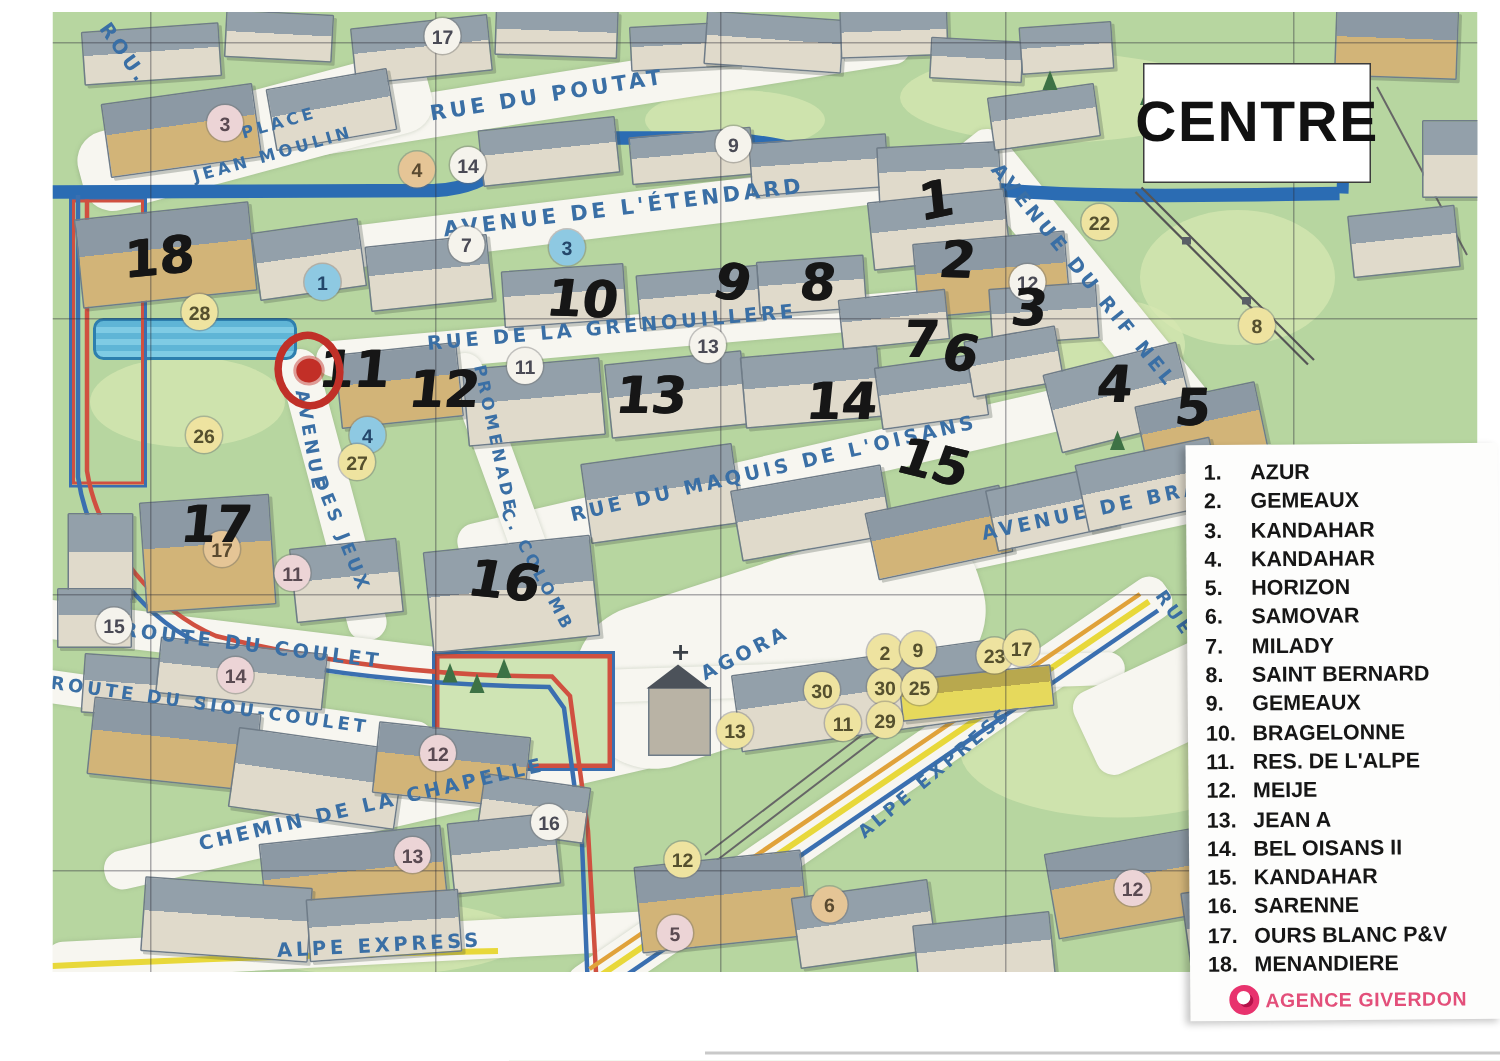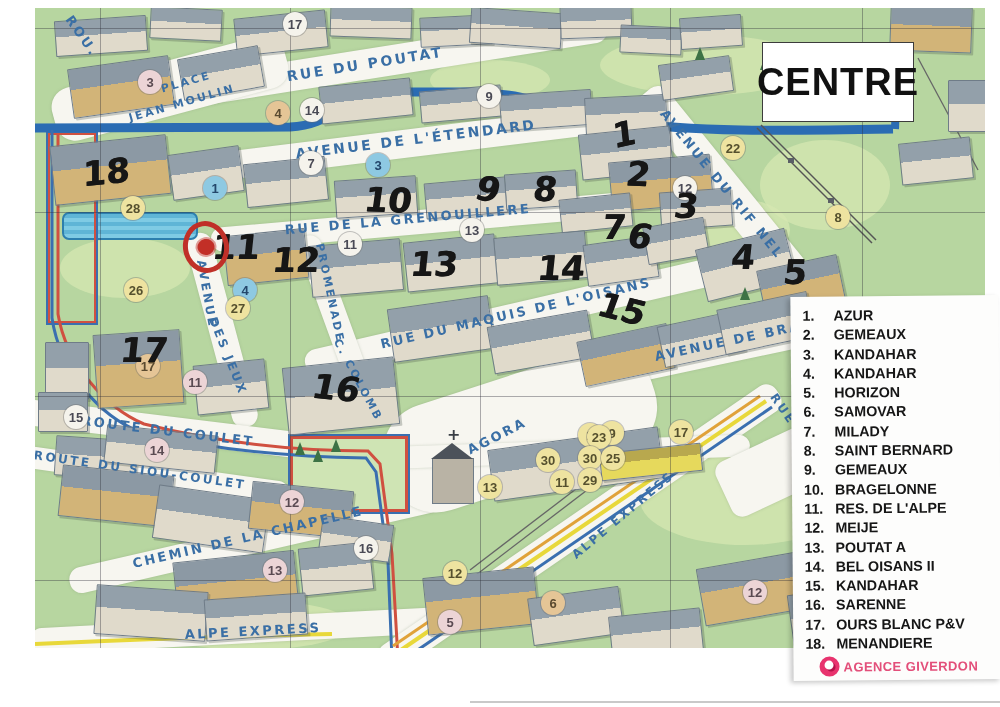--- a/index.html
+++ b/index.html
@@ -422,21 +422,21 @@
       <div class="mk pink" style="left: 292px; top: 502px;">12</div>
       <div class="mk white" style="left: 366px; top: 548px;">16</div>
       <div class="mk pink" style="left: 275px; top: 570px;">13</div>
       <div class="mk yellow" style="left: 455px; top: 573px;">12</div>
       <div class="mk pink" style="left: 450px; top: 622px;">5</div>
       <div class="mk tan" style="left: 553px; top: 603px;">6</div>
       <div class="mk pink" style="left: 755px; top: 592px;">12</div>
       <div class="mk yellow" style="left: 490px; top: 487px;">13</div>
       <div class="mk yellow" style="left: 590px; top: 435px;">2</div>
       <div class="mk yellow" style="left: 612px; top: 433px;">9</div>
-      <div class="mk yellow" style="left: 599px; top: 437px;">23</div>
+      <div class="mk yellow" style="left: 663px; top: 437px;">23</div>
       <div class="mk yellow" style="left: 681px; top: 432px;">17</div>
       <div class="mk yellow" style="left: 548px; top: 460px;">30</div>
       <div class="mk yellow" style="left: 590px; top: 458px;">30</div>
       <div class="mk yellow" style="left: 613px; top: 458px;">25</div>
       <div class="mk yellow" style="left: 562px; top: 482px;">11</div>
       <div class="mk yellow" style="left: 590px; top: 480px;">29</div>
     </div>
   <div class="layer" id="handwritten">
       <div class="hw" style="left: 106px; top: 172px; transform: translate(-50%, -50%) rotate(-6deg) skewX(-6deg);">18</div>
       <div class="hw" style="left: 388px; top: 200px; transform: translate(-50%, -50%) rotate(2deg) skewX(-6deg);">10</div>
@@ -514,21 +514,21 @@
         <div class="lrow">
           <span class="lnum">11.</span>
           <span>RES. DE L'ALPE</span>
         </div>
         <div class="lrow">
           <span class="lnum">12.</span>
           <span>MEIJE</span>
         </div>
         <div class="lrow">
           <span class="lnum">13.</span>
-          <span>POUTAT A</span>
+          <span>JEAN A</span>
         </div>
         <div class="lrow">
           <span class="lnum">14.</span>
           <span>BEL OISANS II</span>
         </div>
         <div class="lrow">
           <span class="lnum">15.</span>
           <span>KANDAHAR</span>
         </div>
         <div class="lrow">

